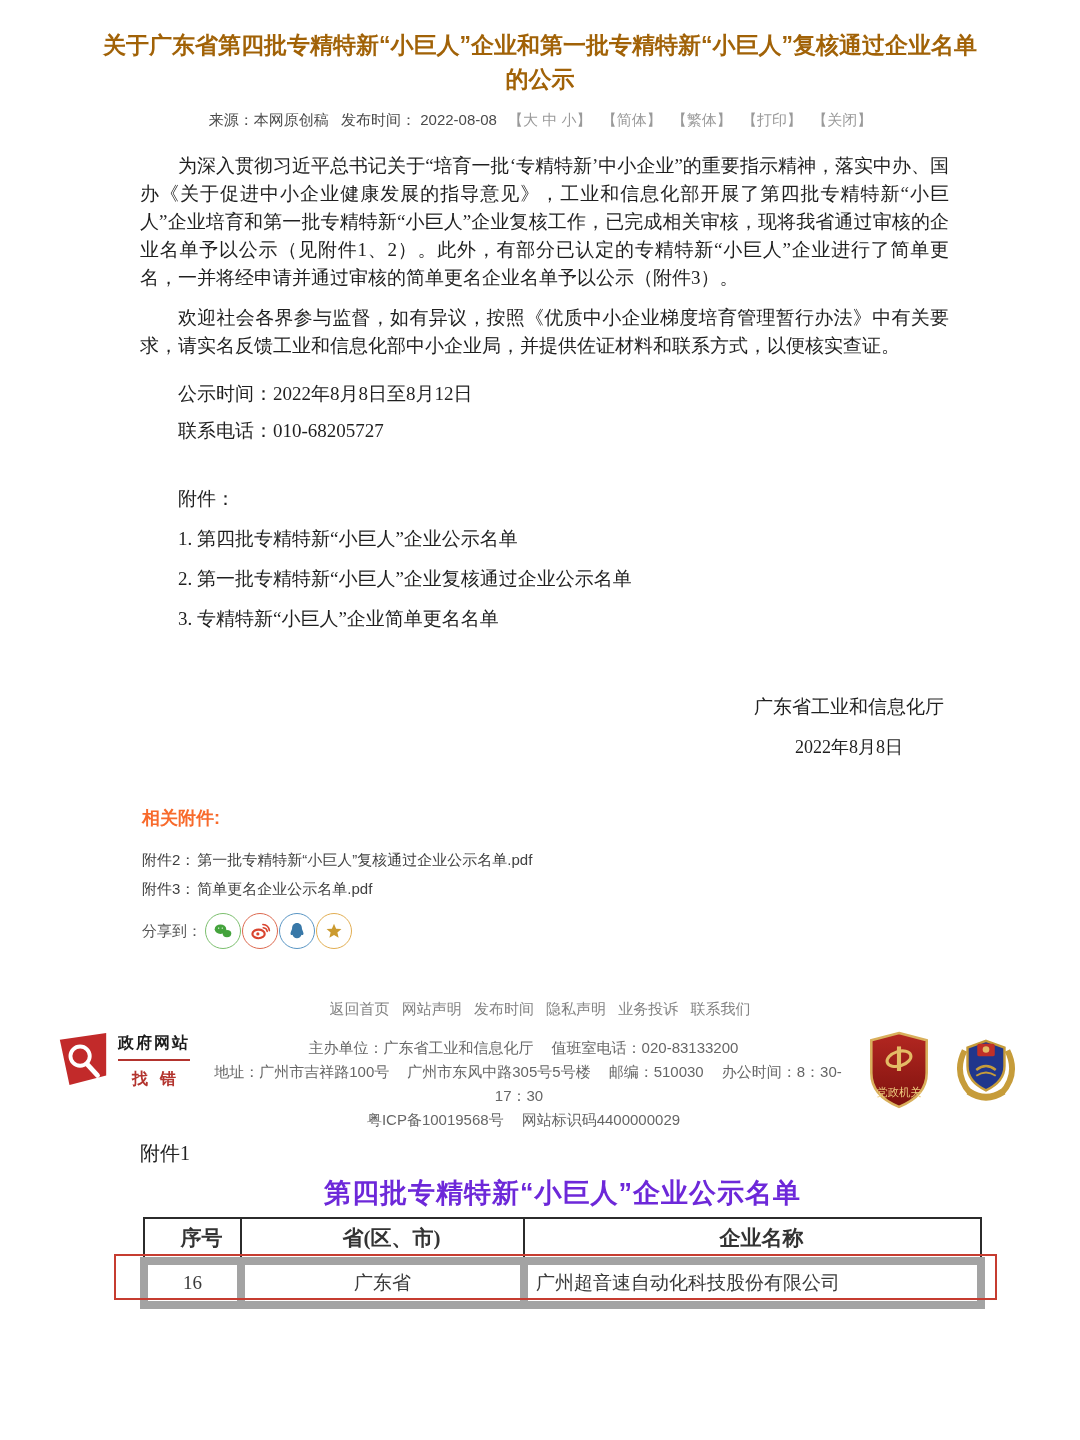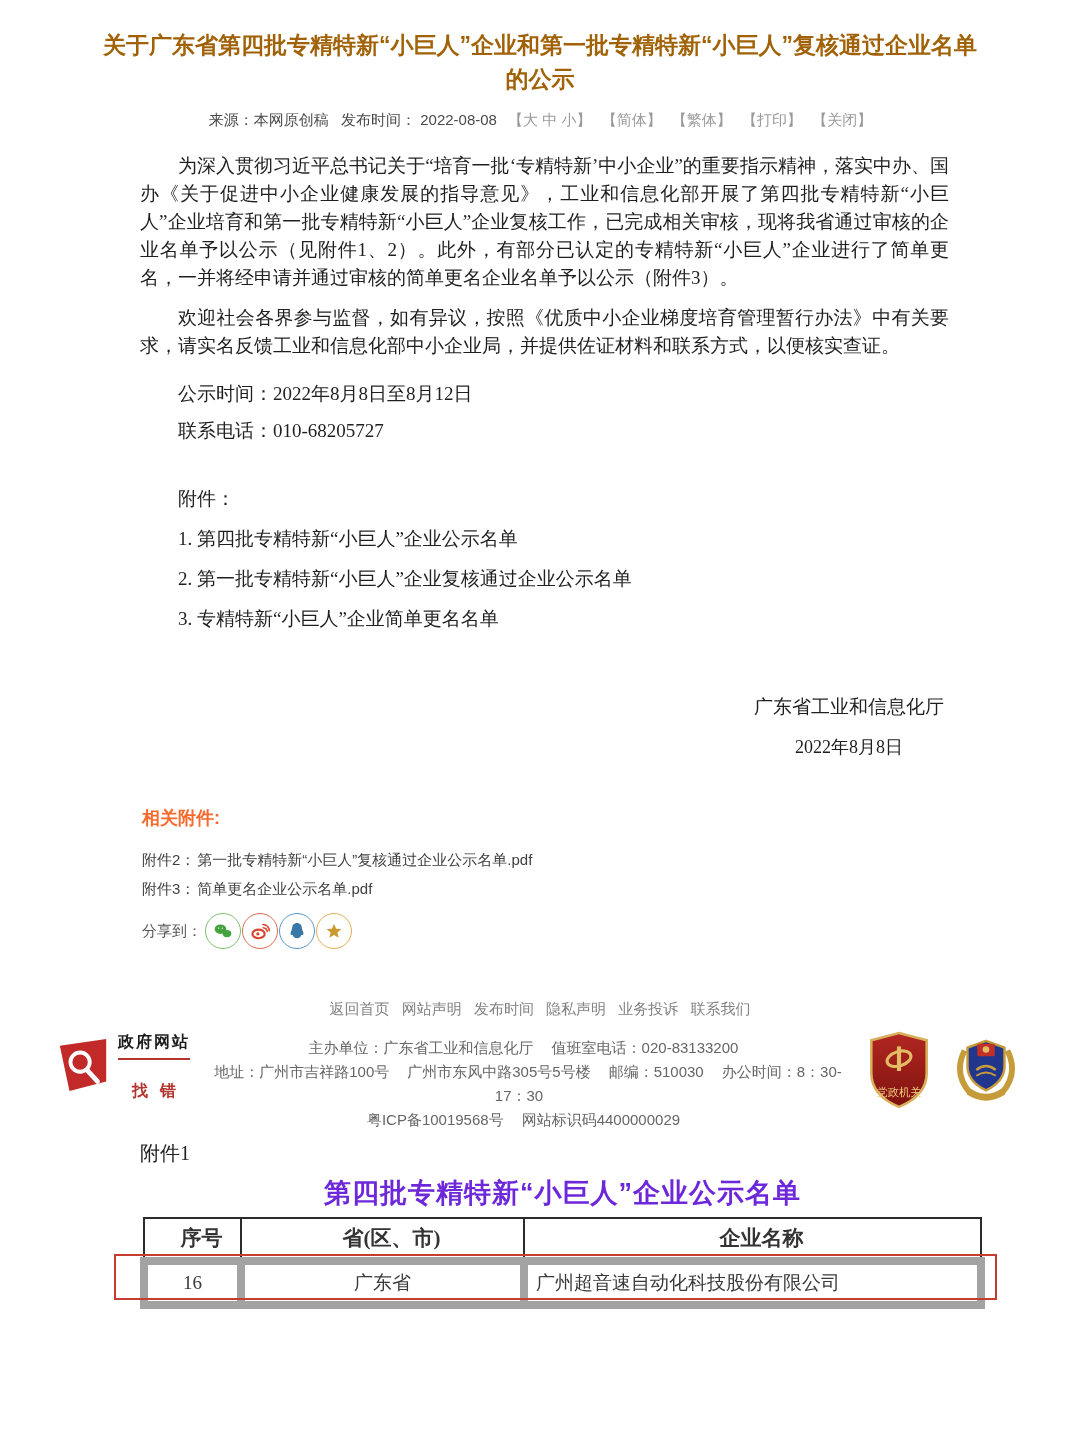--- a/index.html
+++ b/index.html
@@ -60,21 +60,21 @@
   .footer-nav { position:absolute; top:1000px; left:0; right:0; text-align:center;
     font-size:15px; color:#828282; }
   .footer-nav a { color:#828282; text-decoration:none; margin:0 4px; cursor:pointer; }
 
   .footer { position:absolute; top:1028px; left:55px; right:58px;
     display:flex; align-items:flex-start; }
   .find-error { width:150px; display:flex; align-items:center; gap:7px; cursor:pointer; }
   .fe-text { padding-top:4px; }
   .fe-top { font-size:16px; font-weight:bold; color:#1c1c1c; letter-spacing:2px;
     padding-bottom:5px; border-bottom:2px solid #B3342E; }
-  .fe-bottom { font-size:16px; font-weight:bold; color:#B3342E; margin-top:21px;
+  .fe-bottom { font-size:16px; font-weight:bold; color:#B3342E; margin-top:8px;
     text-align:center; letter-spacing:12px; padding-left:12px; }
   .footer-center { flex:1; text-align:center; font-size:15px; color:#666;
     line-height:24px; padding-top:8px; }
   .footer-center span { margin:0 9px; }
   .badges { width:180px; display:flex; gap:18px; justify-content:flex-end; padding-top:2px; }
 
   
   .annex { position:absolute; top:1140px; left:140px; right:95px; }
   .annex-label { font-size:20px; color:#222; }
   .annex-title { text-align:center; font-weight:bold; font-size:27px;

